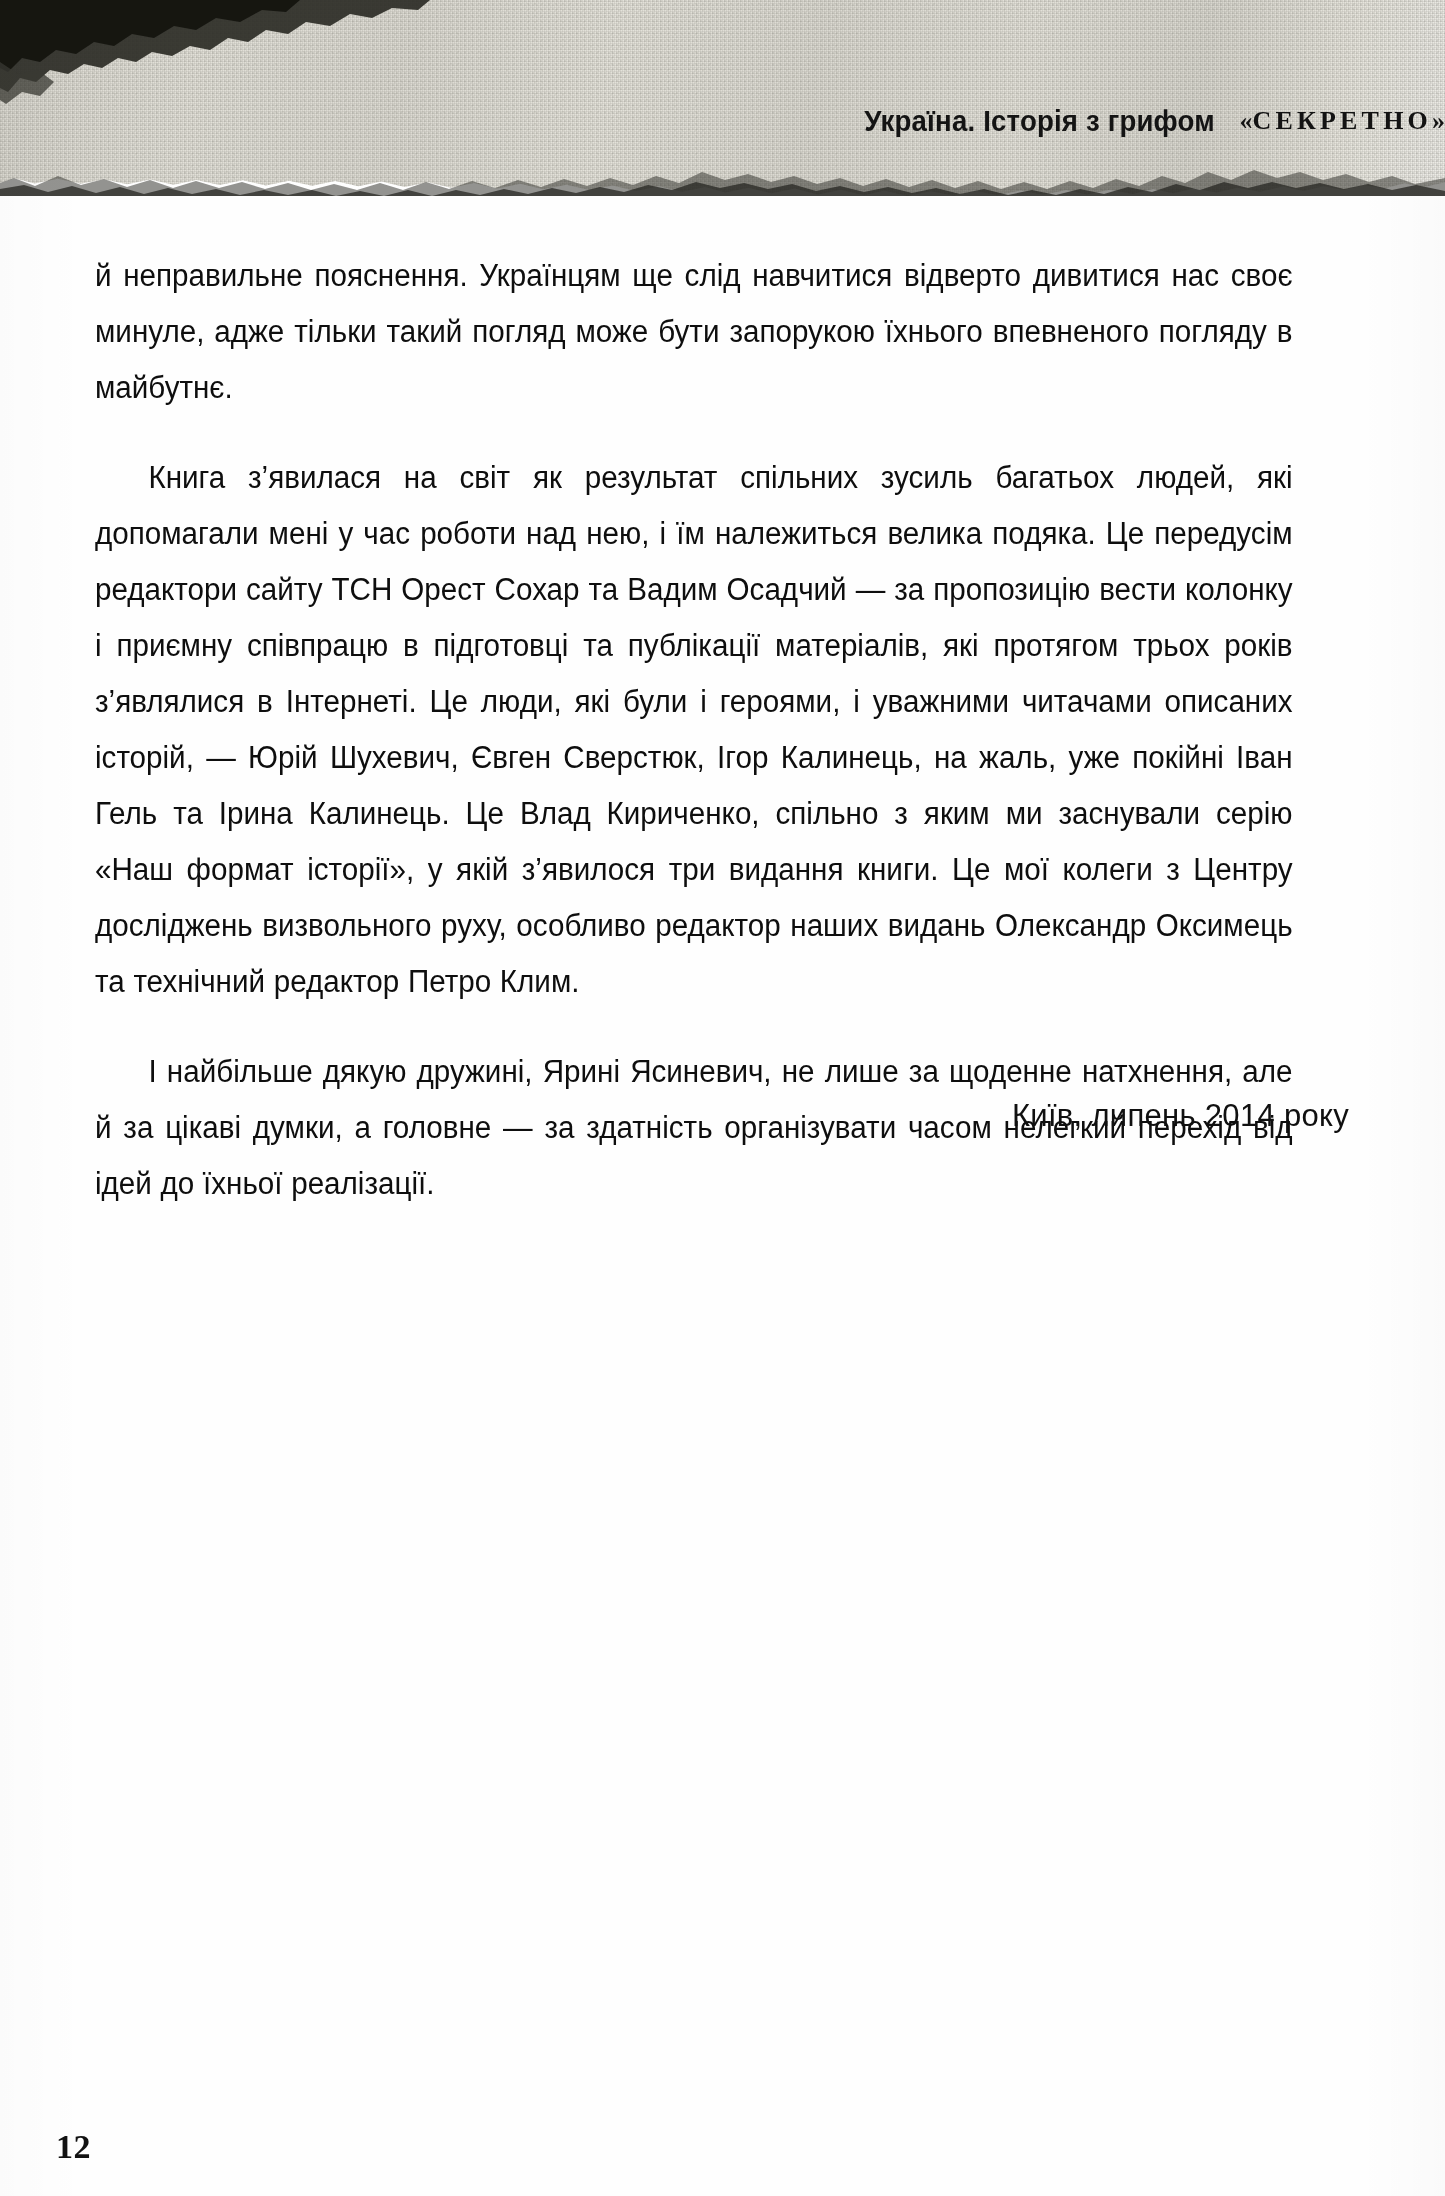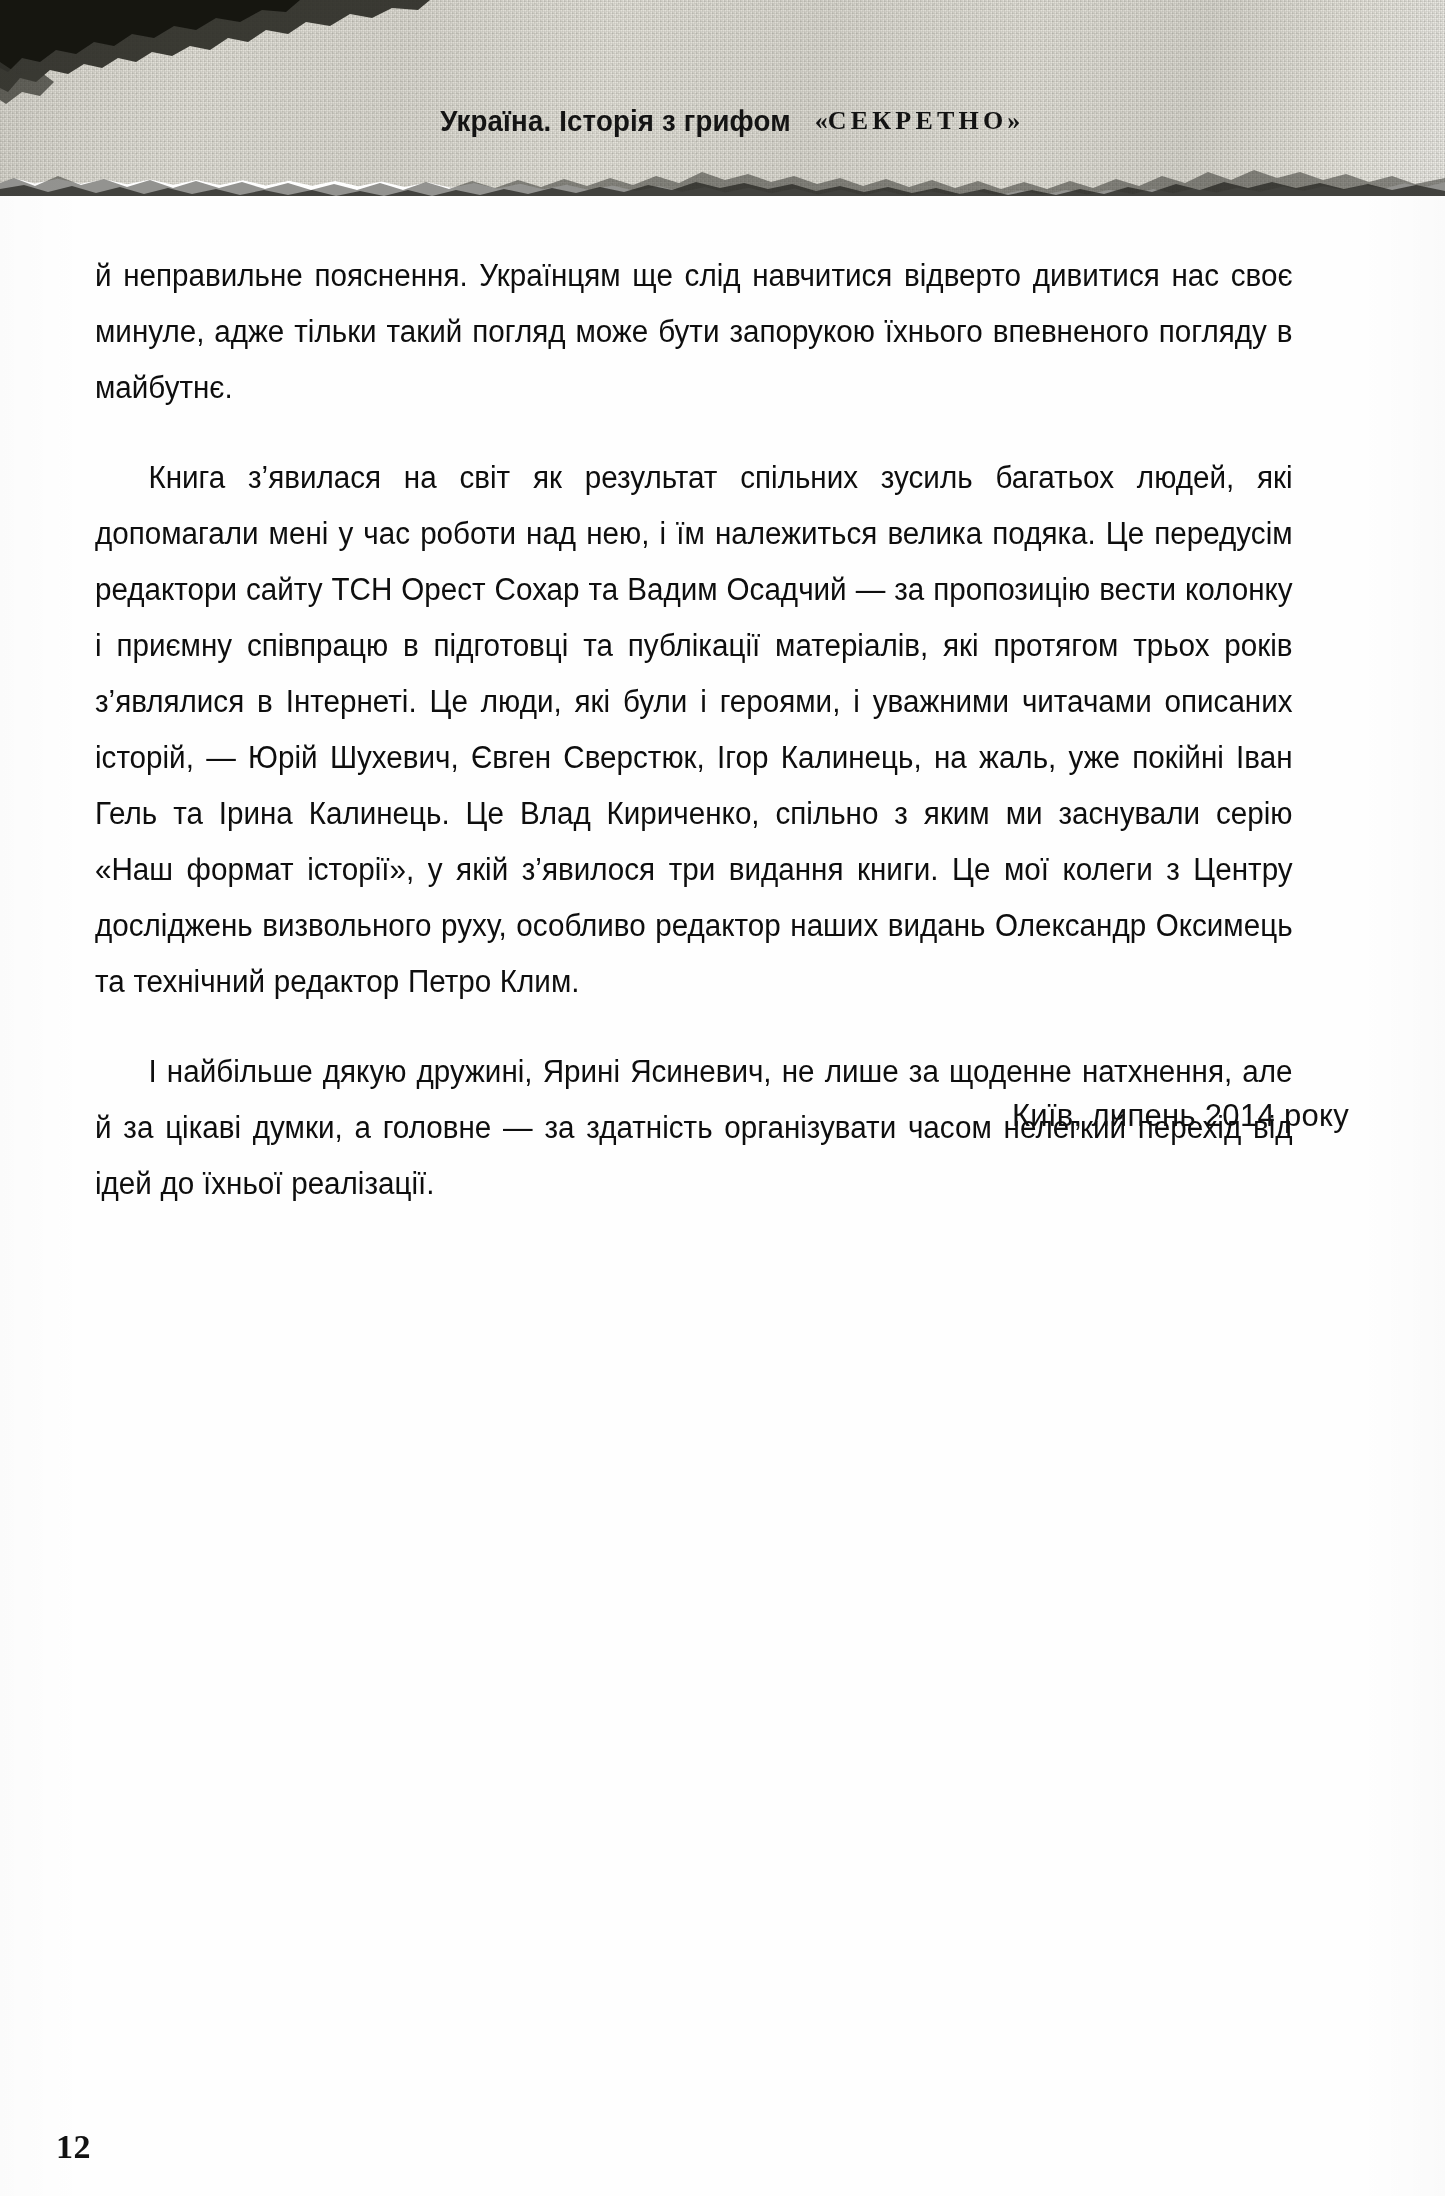--- a/index.html
+++ b/index.html
@@ -63,21 +63,21 @@
   }
   
   .smudge{
     position:absolute;left:0;top:0;width:500px;height:130px;
     pointer-events:none;
   }
 
   
   .running-head{
     position:absolute;top:104px;left:0;width:1445px;
-    text-align:center;white-space:nowrap;
+    text-align:right;white-space:nowrap;
     z-index:5;
   }
   .rh-main{
     font-family:"Liberation Sans", sans-serif;
     font-weight:bold;
     font-size:30px;
     letter-spacing:.2px;
     color:#141414;
     transform:scaleX(.92);
     transform-origin:center;

